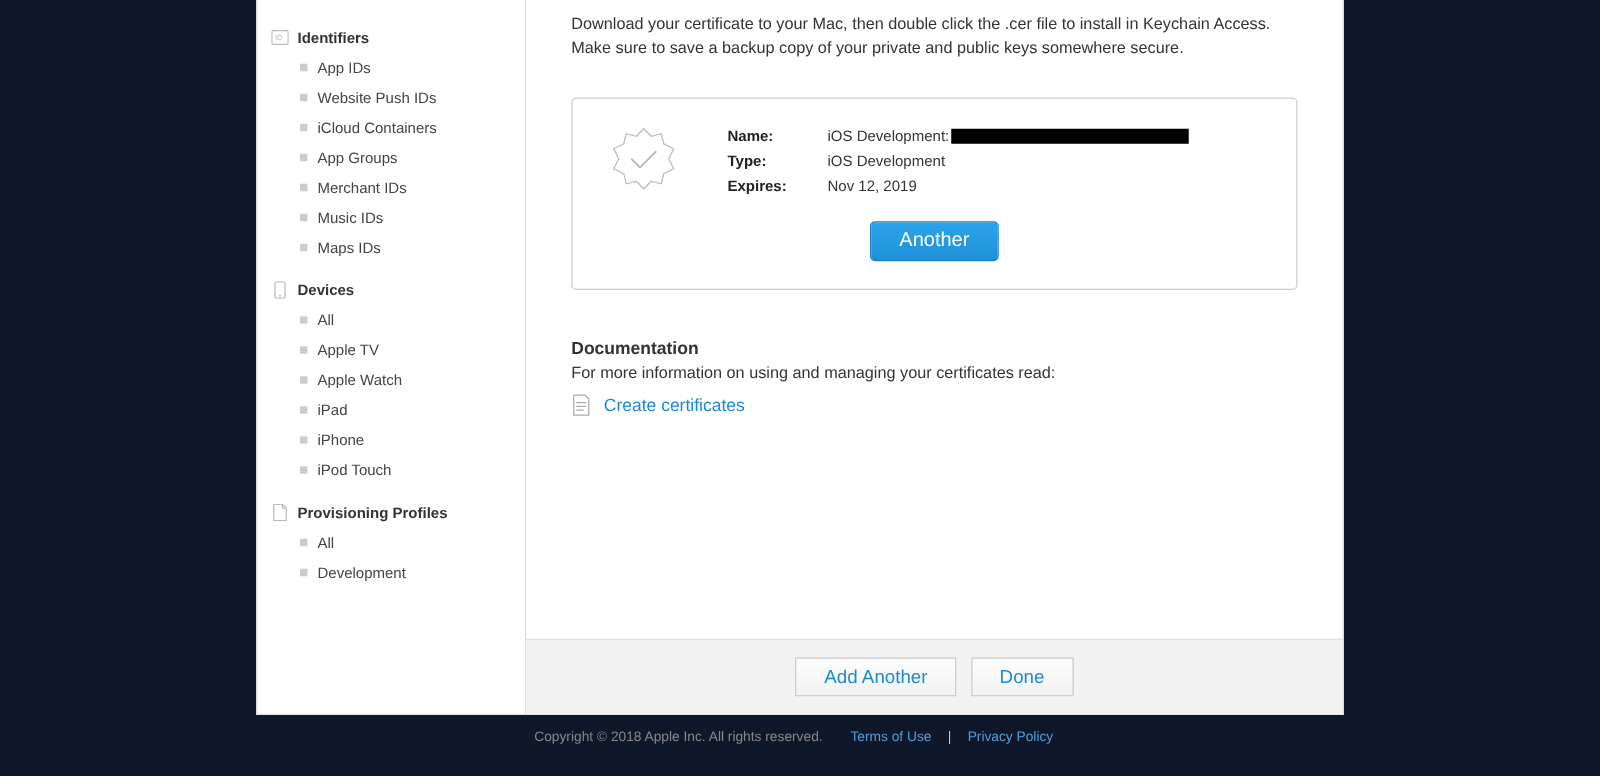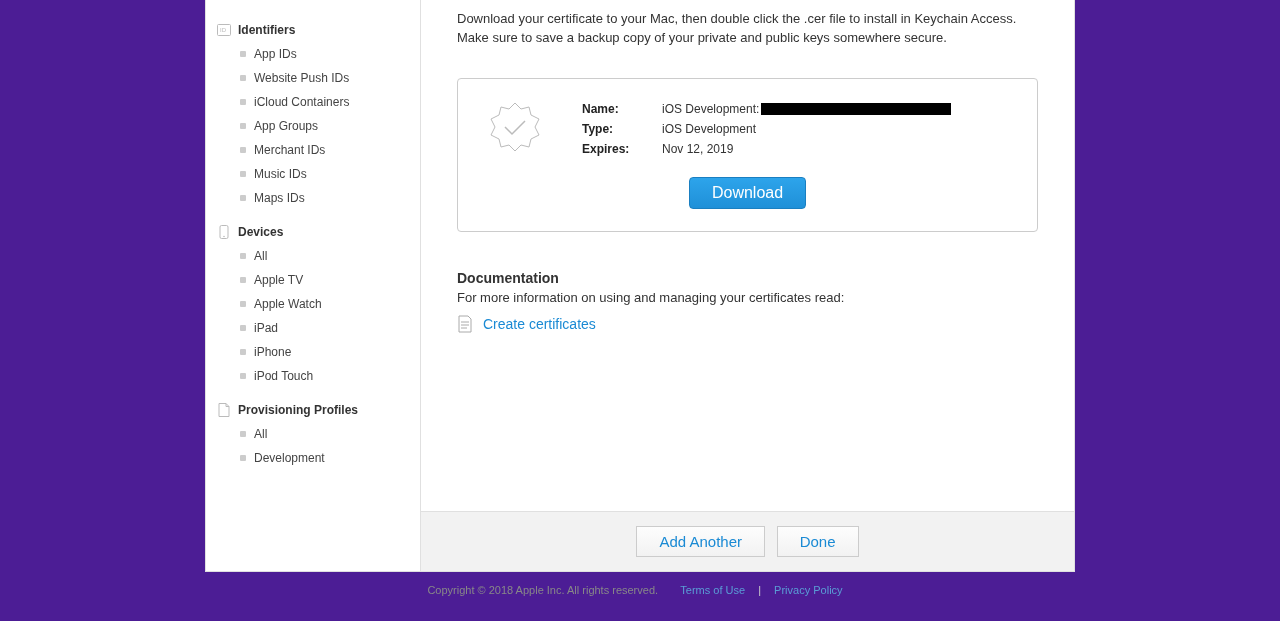--- a/index.html
+++ b/index.html
@@ -5,21 +5,21 @@
   * { margin: 0; padding: 0; box-sizing: border-box; }
   body {
     font-family: -apple-system, BlinkMacSystemFont, "Helvetica Neue", Helvetica, Arial, sans-serif;
     background: #f0f0f0;
     font-size: 13px;
     color: #333;
   }
   .page-wrap {
     width: 1280px;
     min-height: 621px;
-    background: #4c1d95;
+    background: #0f172a;
     position: relative;
   }
   .container {
     width: 870px;
     margin: 0 auto;
     background: #fff;
     display: flex;
     border: 1px solid #e0e0e0;
     border-top: none;
     min-height: 572px;
@@ -335,21 +335,21 @@
                 <span class="clabel">Type:</span>
                 <span class="cval">iOS Development</span>
               </div>
               <div class="crow">
                 <span class="clabel">Expires:</span>
                 <span class="cval">Nov 12, 2019</span>
               </div>
             </div>
           </div>
           <div class="download-row">
-            <button class="btn-download">Download</button>
+            <button class="btn-download">Another</button>
           </div>
         </div>
 
         <h3 class="doc-head">Documentation</h3>
         <p class="doc-desc">For more information on using and managing your certificates read:</p>
         <div class="doc-link-row">
           <span class="doc-icon">
             <svg width="16" height="18" viewBox="0 0 16 18">
                 <path d="M2 1 h9 l3 3 v13 h-12 z" fill="none" stroke="#aaa"></path>
                 <line x1="4" y1="7" x2="12" y2="7" stroke="#aaa"></line>

